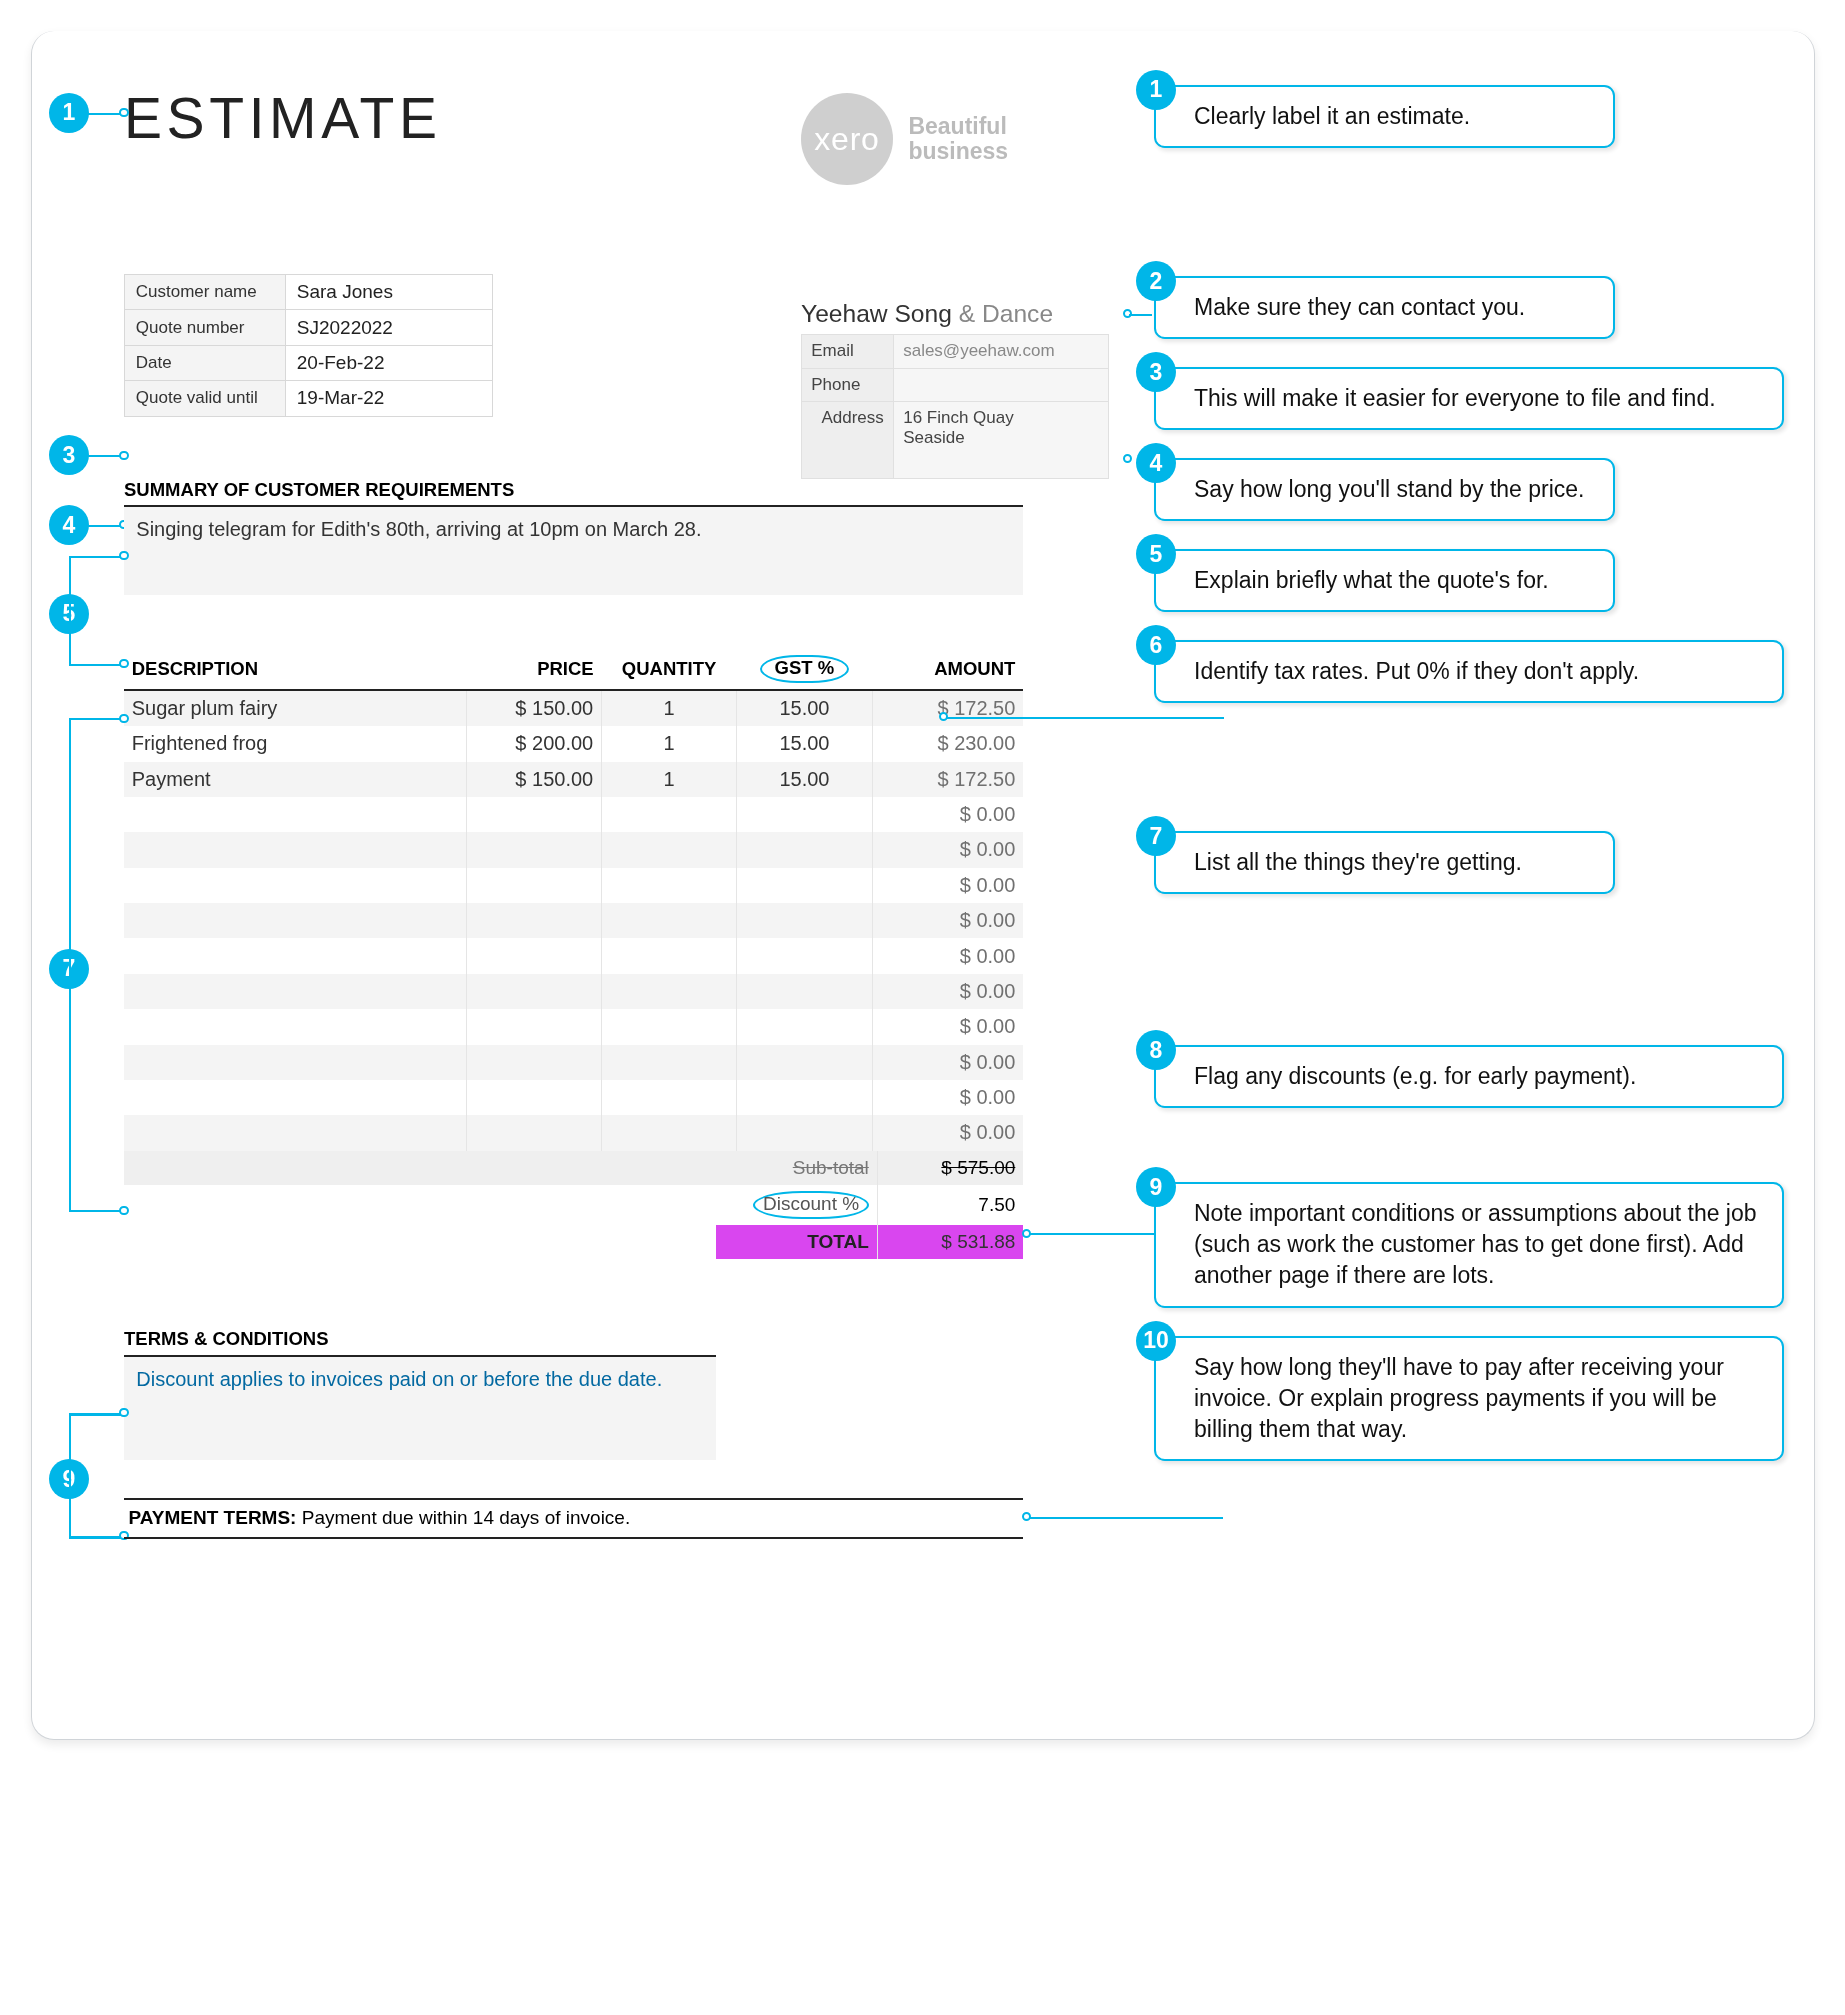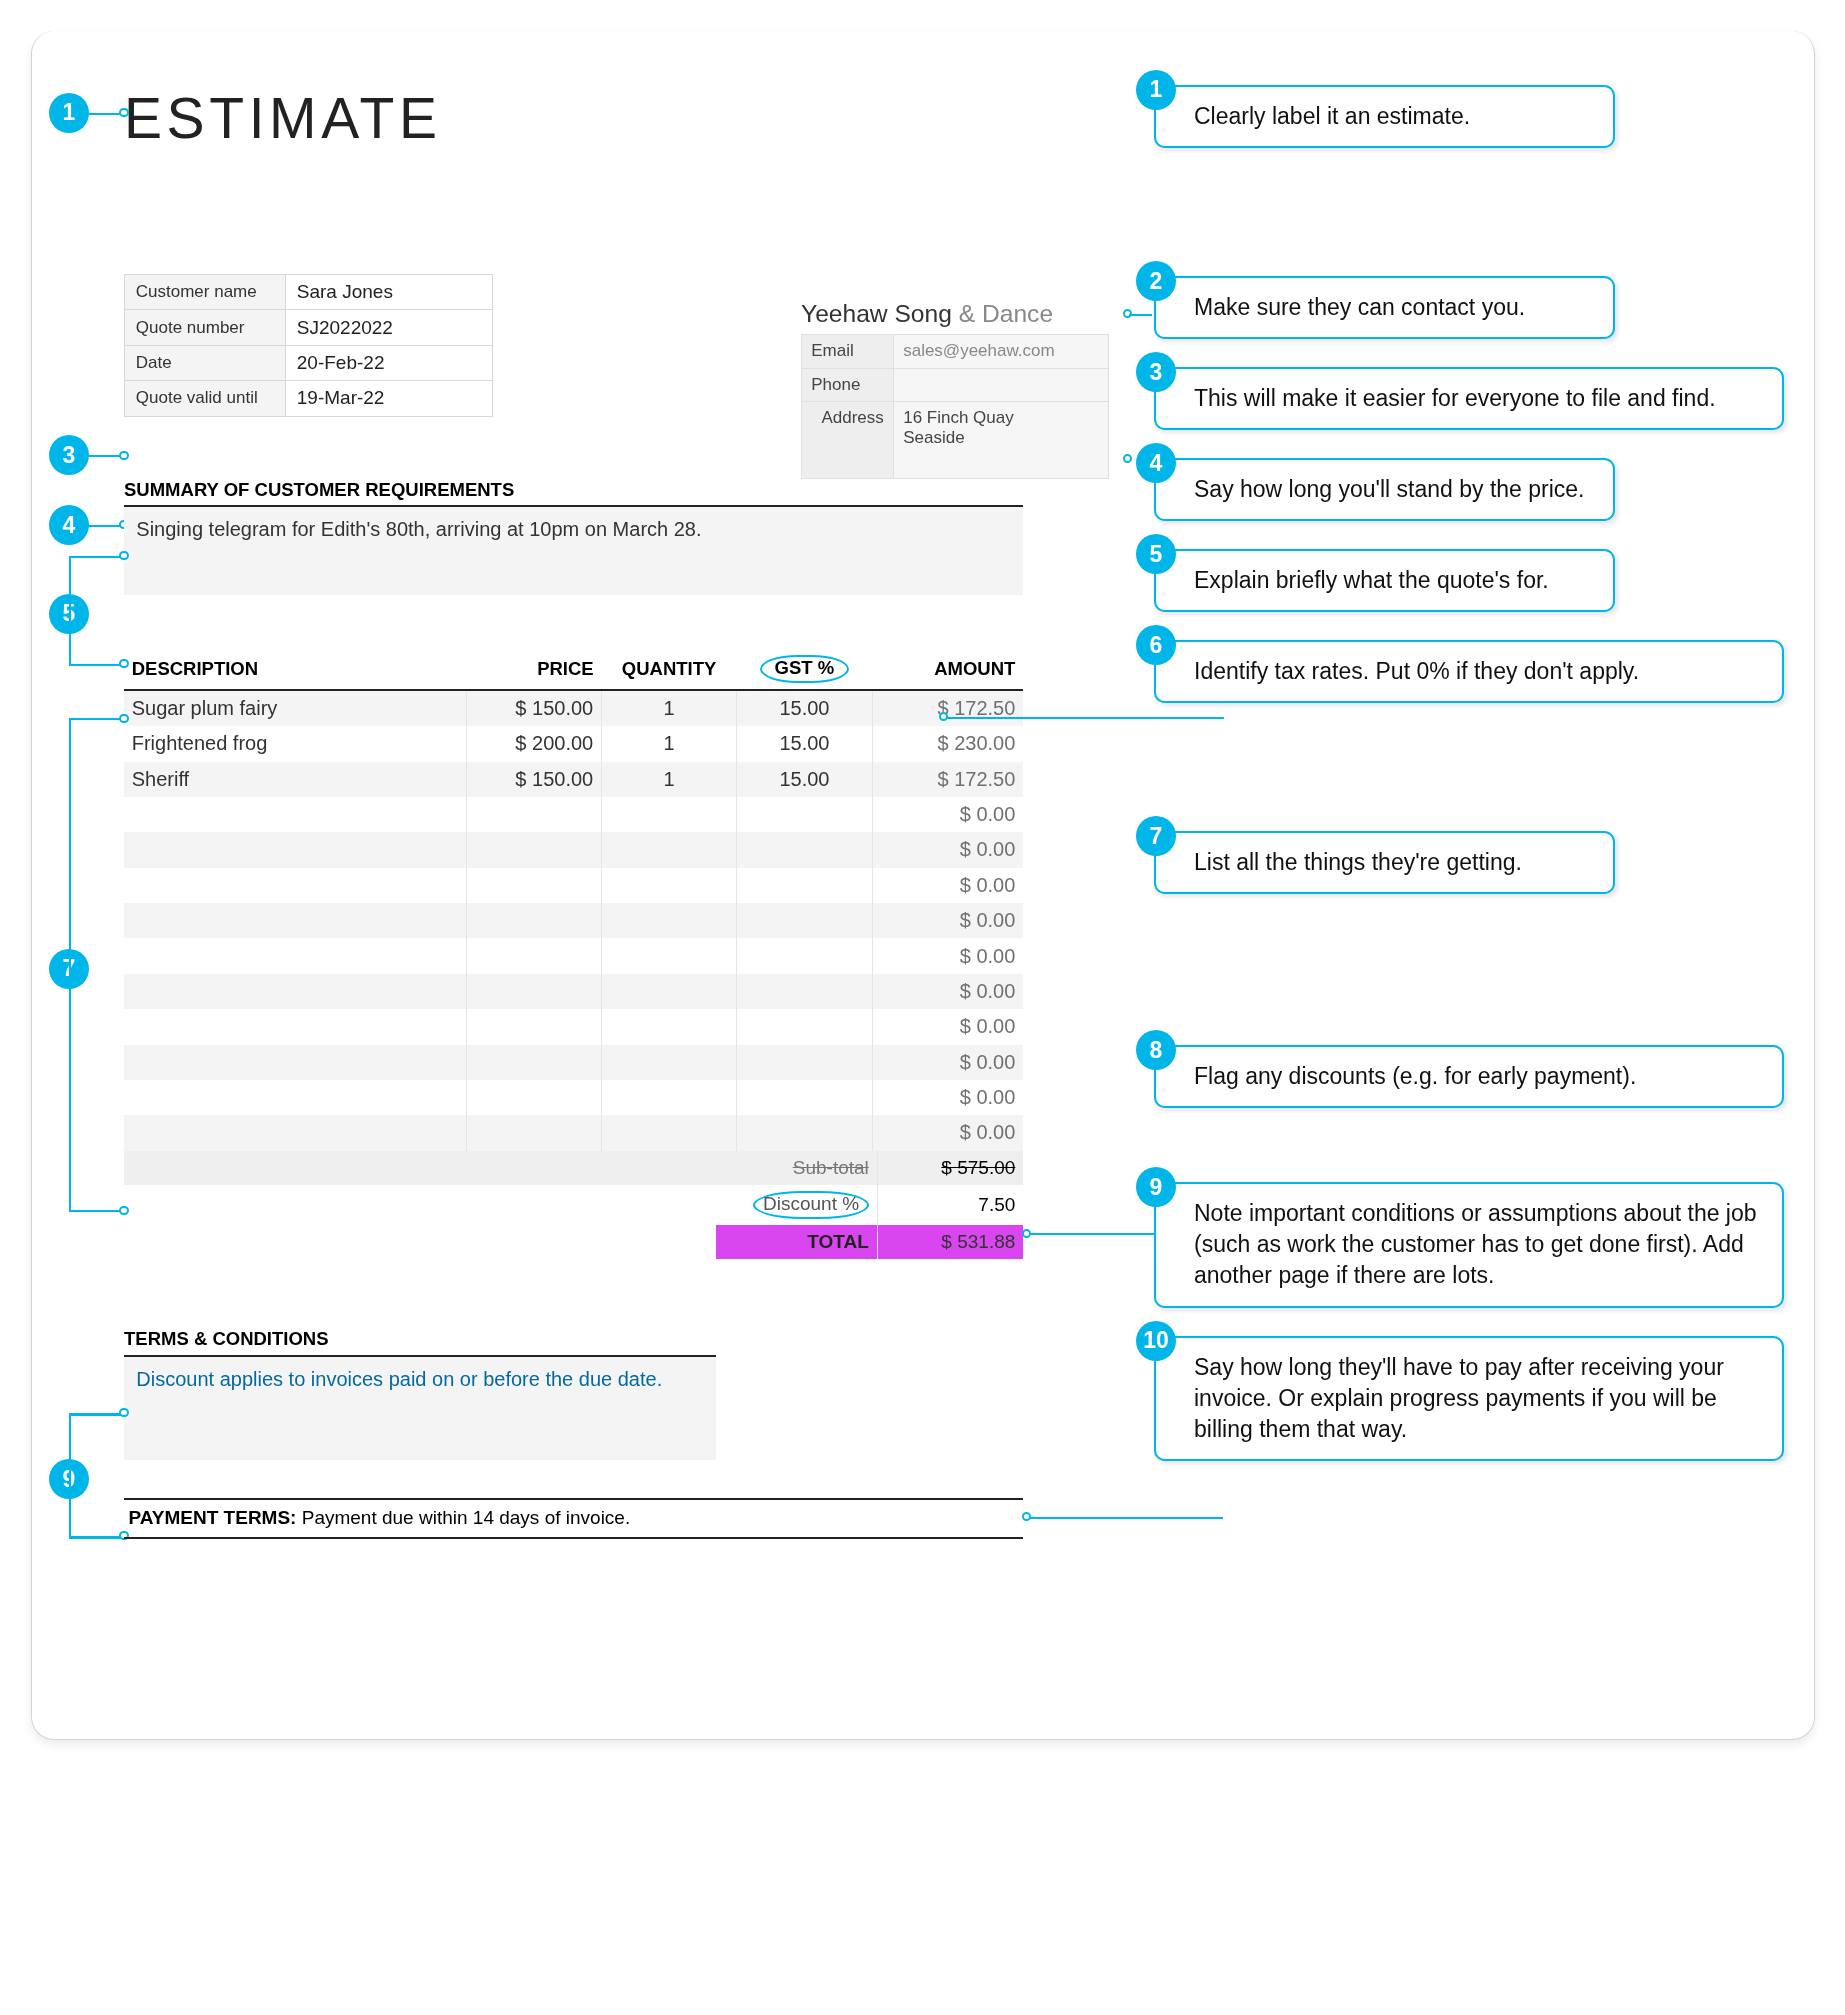--- a/index.html
+++ b/index.html
@@ -256,20 +256,24 @@
 
 <div class="sheet">
 
   <div class="anchor">
     <div class="lbadge" style="top:7.7px;">1</div>
     <div class="hline" style="left:-38px;top:28px;width:38px;"></div>
     <div class="dot" style="left:-4.6px;top:23px;"></div>
     <h1 class="title">ESTIMATE</h1>
   </div>
 
+  <div class="logo-block">
+    <div class="logo-circle">xero</div>
+    <div class="logo-tagline">Beautiful business</div>
+  </div>
 
   <div class="anchor">
     <table class="cust-table">
       <tbody>
           <tr>
         <td class="lbl">Customer name</td>
         <td class="val">Sara Jones</td>
       </tr>
       <tr class="anchor">
         <td class="lbl">Quote number</td>
@@ -357,21 +361,21 @@
             <td class="amount">$ 172.50</td>
           </tr>
           <tr>
             <td>Frightened frog</td>
             <td class="ralign">$ 200.00</td>
             <td class="calign">1</td>
             <td class="calign">15.00</td>
             <td class="amount">$ 230.00</td>
           </tr>
           <tr class="alt">
-            <td>Sheriff</td>
+            <td>Payment</td>
             <td class="ralign">$ 150.00</td>
             <td class="calign">1</td>
             <td class="calign">15.00</td>
             <td class="amount">$ 172.50</td>
           </tr>
           <tr>
             <td></td>
             <td class="ralign"></td>
             <td class="calign"></td>
             <td class="calign"></td>

